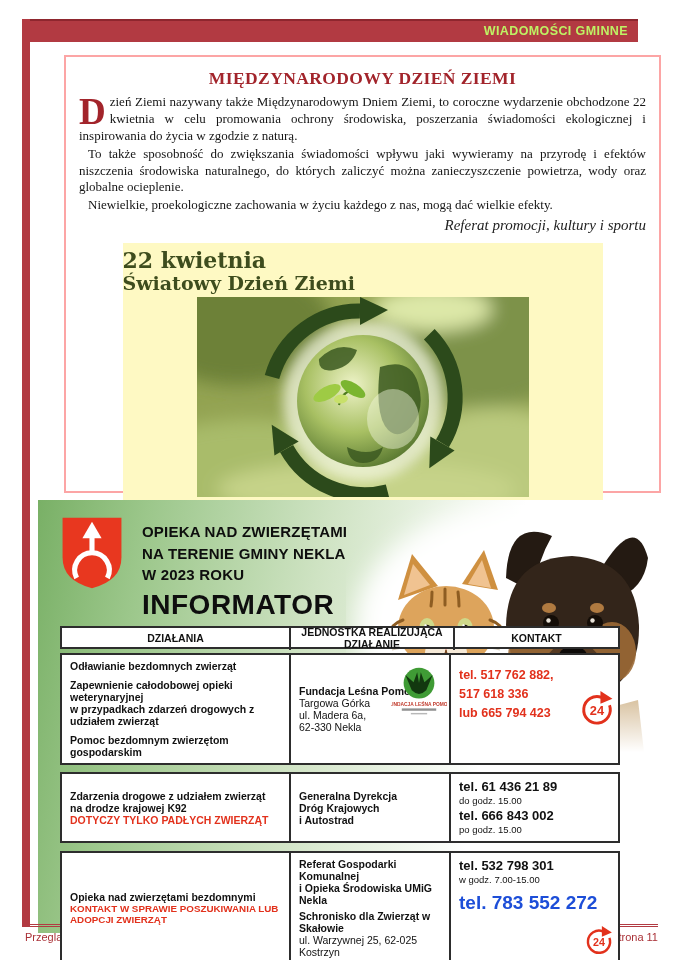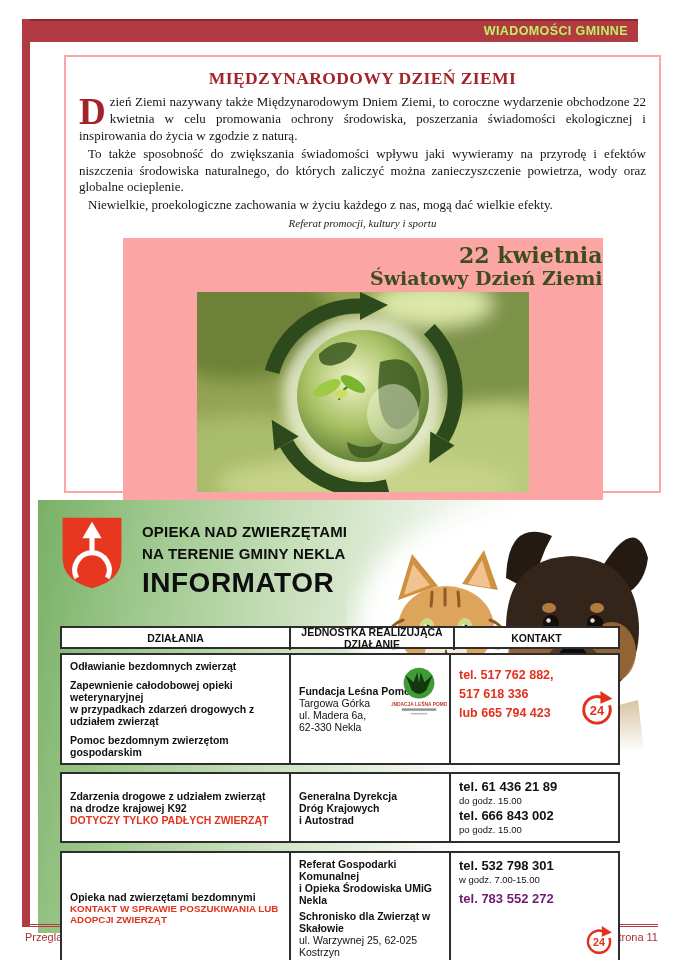--- a/index.html
+++ b/index.html
@@ -16,25 +16,25 @@
   .article{position:absolute;left:40px;top:55px;width:597px;height:438px;border:2px solid #fca5a5;
            background:#fff;box-sizing:border-box;margin-left:24px;}
   .art-title{margin:11px 12px 5px;text-align:center;font-family:"Liberation Serif",serif;
              font-weight:bold;font-size:17.5px;color:#a2242b;letter-spacing:.4px;}
   .art-body{padding:0 13px;font-family:"Liberation Serif",serif;font-size:13px;line-height:1.3;
             color:#151515;text-align:justify;}
   .art-body p{margin:1px 0;}
   .dropcap{float:left;font-family:"Liberation Serif",serif;font-weight:bold;font-size:37px;
            line-height:29px;padding:3px 4px 0 0;color:#a2242b;}
   .indent{text-indent:9px;}
-  .byline{text-align:center;font-style:italic;font-family:"Liberation Serif",serif;
-          font-size:11px;margin:3px 13px 0;color:#222;}
-
-  
-  .poster{margin:9px auto 0;width:480px;height:296px;background:#fca5a5;text-align:right;overflow:hidden;}
+  .byline{text-align:right;font-style:italic;font-family:"Liberation Serif",serif;
+          font-size:15px;margin:3px 13px 0;color:#222;}
+
+  
+  .poster{margin:9px auto 0;width:480px;height:296px;background:#fef9c3;text-align:left;overflow:hidden;}
   .poster-t1{font-family:"DejaVu Serif",serif;font-weight:bold;font-size:22px;color:#3e4d1e;
              margin-top:6px;line-height:1.08;}
   .poster-t2{font-family:"DejaVu Serif",serif;font-weight:bold;font-size:19px;color:#3e4d1e;line-height:1.1;}
   .earth-photo{display:block;margin:3px auto 0;}
 
   
   .panel{position:absolute;left:38px;top:500px;width:622px;height:433px;
          background:linear-gradient(100deg,#79b066 0%,#9cc78b 16%,#cfe3c3 42%,#ffffff 70%);}
   .shield{position:absolute;left:22px;top:13px;}
   .ihead{position:absolute;left:104px;top:21px;color:#0e0e0e;}
@@ -48,21 +48,21 @@
   .thead{height:23px;align-items:center;font-weight:bold;text-align:center;justify-content:center;}
   .c1{flex:0 0 227px;} .c2{flex:0 0 162px;border-left:2px solid #2d2d2d;border-right:2px solid #2d2d2d;}
   .c3{flex:1 1 auto;}
   .trow .cell{padding:5px 8px;box-sizing:border-box;position:relative;}
   .trow{margin-top:7px;}
   .r1{margin-top:4px;min-height:74px;} .r2{min-height:59px;margin-top:7px;}
   .r3{min-height:54px;margin-top:8px;}
   .b{font-weight:bold;} .gap{height:7px;} .gap-s{height:4px;}
   .red{color:#e2311c;font-weight:bold;}
   .tel{font-size:13px;font-weight:bold;line-height:1.25;}
-  .tel-red{font-size:13px;font-weight:bold;color:#701a75;line-height:1.25;}
+  .tel-red{font-size:19px;font-weight:bold;color:#1d4ed8;line-height:1.25;}
   .note{font-size:9.5px;line-height:1.3;}
   .contact-red{color:#e2311c;font-weight:bold;font-size:12.5px;line-height:1.5;padding-top:6px;}
   .badge24{position:absolute;right:3px;top:50%;transform:translateY(-50%);}
   .badge24-inline{position:absolute;right:4px;bottom:6px;}
   .logo-fundacja{position:absolute;right:2px;top:9px;}
   .centered{display:flex;flex-direction:column;justify-content:center;}
 
   
   .footline{position:absolute;left:22px;top:924px;width:636px;height:3px;
             border-top:1px solid #b23a42;border-bottom:1px solid #b23a42;box-sizing:border-box;}
@@ -221,20 +221,21 @@
       <g stroke="#ffffff" stroke-width="8" fill="none">
         <path d="M26,98 A27,27 0 1 1 74,98"></path>
         <line x1="50" y1="62" x2="50" y2="28"></line>
       </g>
       <polygon points="50,10 35,36 65,36" fill="#ffffff"></polygon>
     </svg>
 
     <div class="ihead">
       <div class="ihead-line">OPIEKA NAD ZWIERZĘTAMI</div>
       <div class="ihead-line">NA TERENIE GMINY NEKLA</div>
+      <div class="ihead-line">W 2023 ROKU</div>
       <div class="ihead-big">INFORMATOR</div>
     </div>
 
     <div class="tbl">
       <div class="thead">
         <div class="c1">DZIAŁANIA</div>
         <div class="c2">JEDNOSTKA REALIZUJĄCA DZIAŁANIE</div>
         <div class="c3">KONTAKT</div>
       </div>
 

